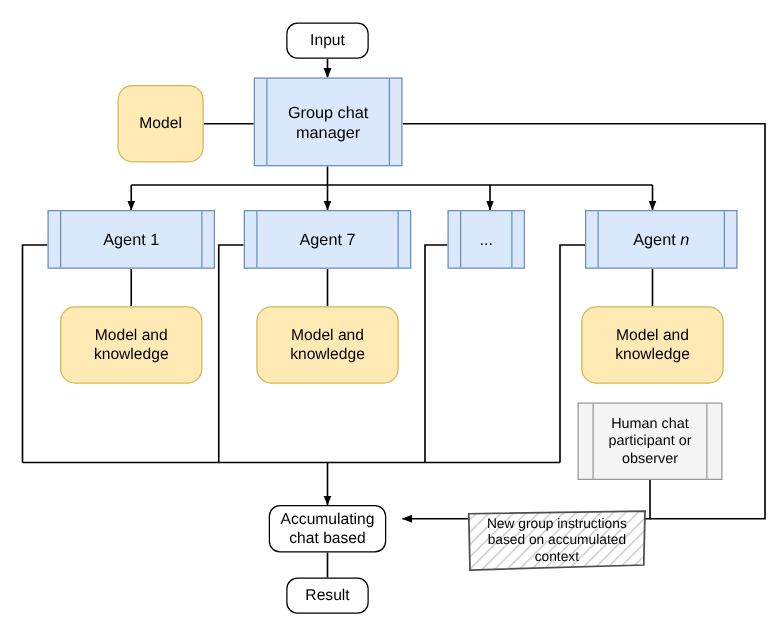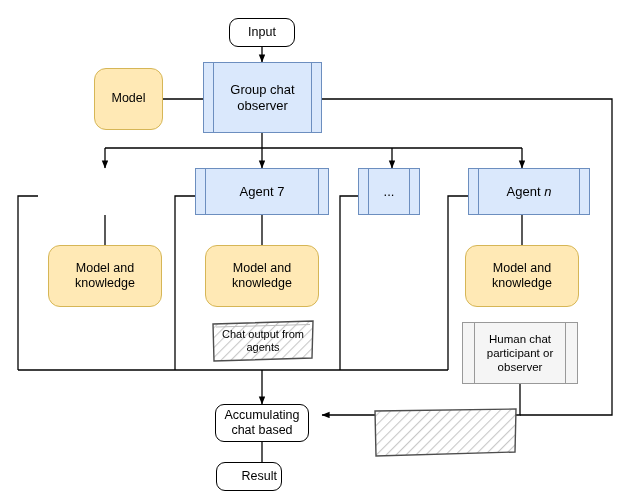--- a/index.html
+++ b/index.html
@@ -157,23 +157,28 @@
   </div>
 
   <div class="node card-yellow" style="left:94px; top:68px; width:69px; height:62px;">
     <span class="label">Model</span>
   </div>
 
   <div class="node process-blue" style="left:203px; top:62px; width:119px; height:71px;">
     <span class="bar l"></span>
     <span class="bar r"></span>
     <span class="label">Group chat
-observer</span>
-  </div>
-
+manager</span>
+  </div>
+
+  <div class="node process-blue" style="left:38px; top:168px; width:134px; height:47px;">
+    <span class="bar l"></span>
+    <span class="bar r"></span>
+    <span class="label">Agent 1</span>
+  </div>
 
   <div class="node process-blue" style="left:195px; top:168px; width:134px; height:47px;">
     <span class="bar l"></span>
     <span class="bar r"></span>
     <span class="label">Agent 7</span>
   </div>
 
   <div class="node process-blue" style="left:358px; top:168px; width:62px; height:47px;">
     <span class="bar l"></span>
     <span class="bar r"></span>
@@ -194,45 +199,40 @@
   <div class="node card-yellow" style="left:205px; top:245px; width:114px; height:62px;">
     <span class="label">Model and
 knowledge</span>
   </div>
 
   <div class="node card-yellow" style="left:465px; top:245px; width:114px; height:62px;">
     <span class="label">Model and
 knowledge</span>
   </div>
 
-  <div class="node note-hatch" style="left:211px; top:320px; width:104px; height:42px;">
-    <svg viewBox="0 0 104 42" preserveAspectRatio="none">
-      <path d="M2,4 L102,1 L101,38 L3,41 Z" fill="url(#hatch)" stroke="#4d4d4d" stroke-width="1.4"></path>
-      <path d="M5,7 L99,4.5" stroke="#bbbbbb" stroke-width="1"></path>
-    </svg>
-    <span class="label">Chat output from
-agents</span>
-  </div>
 
   <div class="node process-gray" style="left:462px; top:322px; width:116px; height:62px;">
     <span class="bar l"></span>
     <span class="bar r"></span>
     <span class="label">Human chat
 participant or
 observer</span>
   </div>
 
   <div class="node terminator" style="left:215px; top:404px; width:94px; height:38px;">
     <span class="label">Accumulating
 chat based</span>
   </div>
 
   <div class="node note-hatch" style="left:373px; top:408px; width:145px; height:50px;">
     <svg viewBox="0 0 145 50" preserveAspectRatio="none">
       <path d="M2,3 L143,1 L142,44 L3,48 Z" fill="url(#hatch)" stroke="#4d4d4d" stroke-width="1.4"></path>
     </svg>
-  </div>
-
-  <div class="node terminator" style="left:216px; top:462px; width:66px; height:29px;justify-content:flex-end;">
+    <span class="label">New group instructions
+based on accumulated
+context</span>
+  </div>
+
+  <div class="node terminator" style="left:229px; top:462px; width:66px; height:29px;">
     <span class="label">Result</span>
   </div>
 
 </div>
 
 </body></html>

